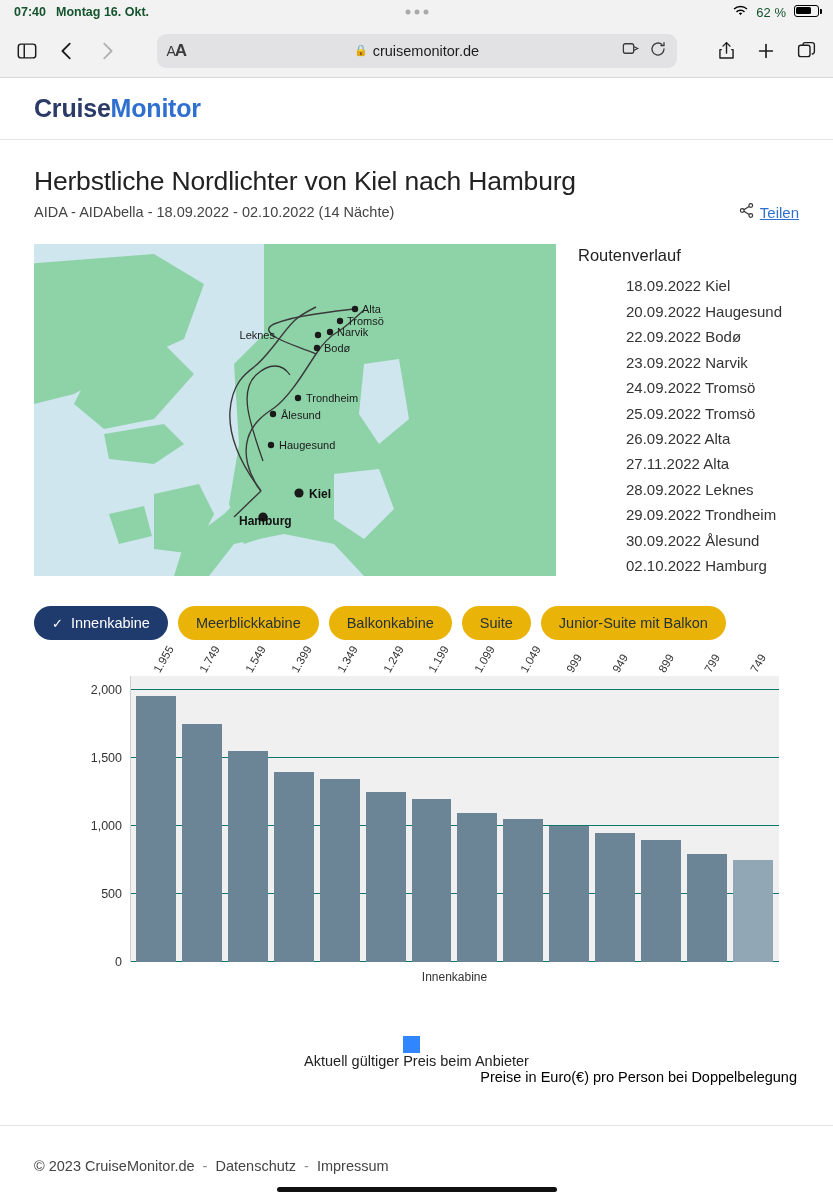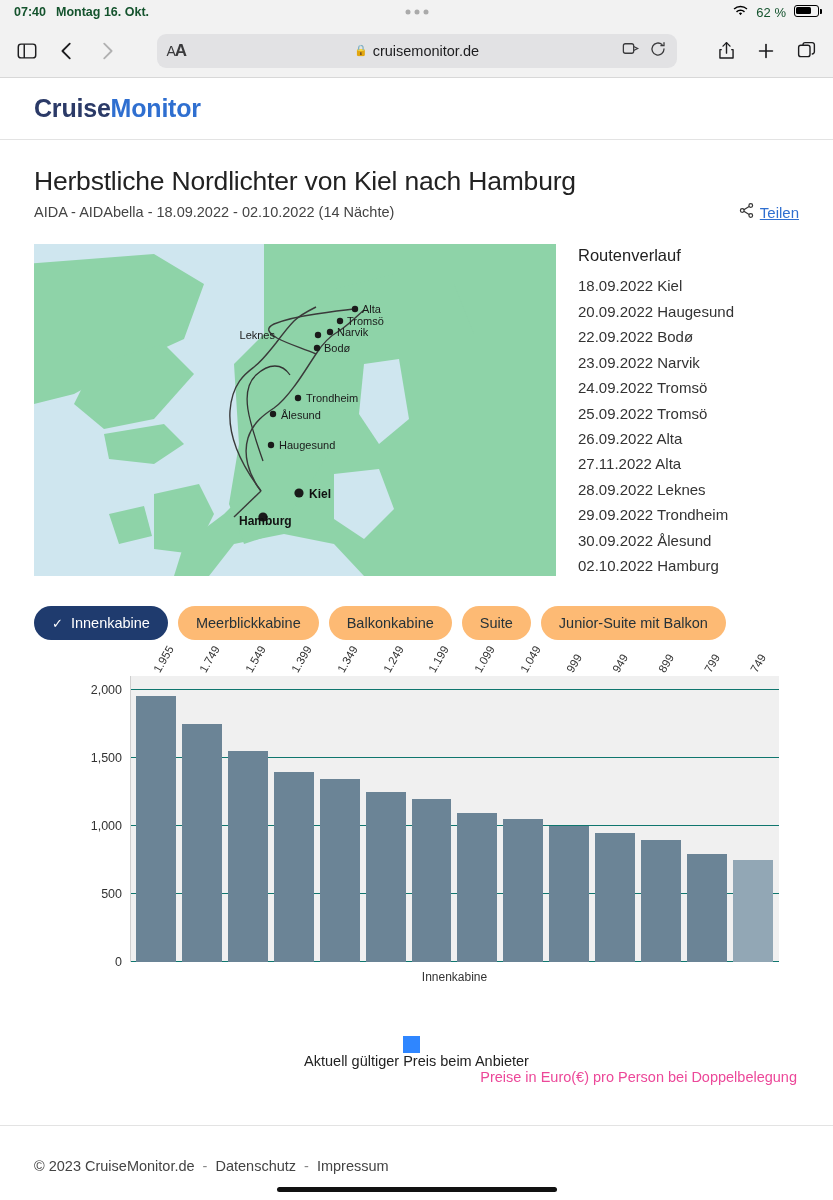--- a/index.html
+++ b/index.html
@@ -107,27 +107,27 @@
   .map {
     width: 522px; height: 332px;
     background: #cfe6ef;
     position: relative; overflow: hidden;
     flex: 0 0 auto;
   }
   .map svg { display: block; }
   .route { flex: 1; padding-top: 2px; }
   .route h3 { font-size: 16.5px; font-weight: 400; color: #222; margin-bottom: 8px; }
   .route ul { list-style: none; }
-  .route li { font-size: 15px; color: #333; line-height: 25.4px; }
+  .route li { font-size: 15px; color: #333; line-height: 25.4px; margin-left: 48px; }
 
   
   .tabs { display: flex; gap: 10px; margin-top: 28px; flex-wrap: nowrap; }
   .tab {
     border-radius: 20px; padding: 9px 18px; font-size: 14.5px;
-    background: #fdba74; color: #263238; cursor: pointer; white-space: nowrap;
+    background: #eab308; color: #263238; cursor: pointer; white-space: nowrap;
   }
   .tab.active {
     background: #1f3b6e; color: #fff; display: flex; align-items: center; gap: 8px;
   }
   .tab.active .chk { font-size: 13px; }
 
   
   .chartwrap { margin-top: 22px; position: relative; height: 372px; }
   .chart-inner { position: relative; width: 100%; height: 340px; }
   .plot {
@@ -156,21 +156,21 @@
   }
 
   
   .legend {
     display: flex; align-items: center; margin-top: 2px;
     padding: 0 2px;
     flex-direction: column;
   }
   .legend .sw { width: 17px; height: 17px; background: #2f86ff; margin-right: 10px; }
   .legend .lt { font-size: 14.5px; color: #222; }
-  .legend .rt { margin-left: auto; font-size: 14.5px; color: #ec4899; }
+  .legend .rt { margin-left: auto; font-size: 14.5px; color: #000000; }
 
   
   .footer {
     position: absolute; left: 0; right: 0; bottom: 26px;
     border-top: 1px solid #e3e3e3;
     padding: 32px 34px 0 34px;
     font-size: 14.5px; color: #444;
     display: flex; align-items: center; gap: 8px;
     background: #fff;
   }

